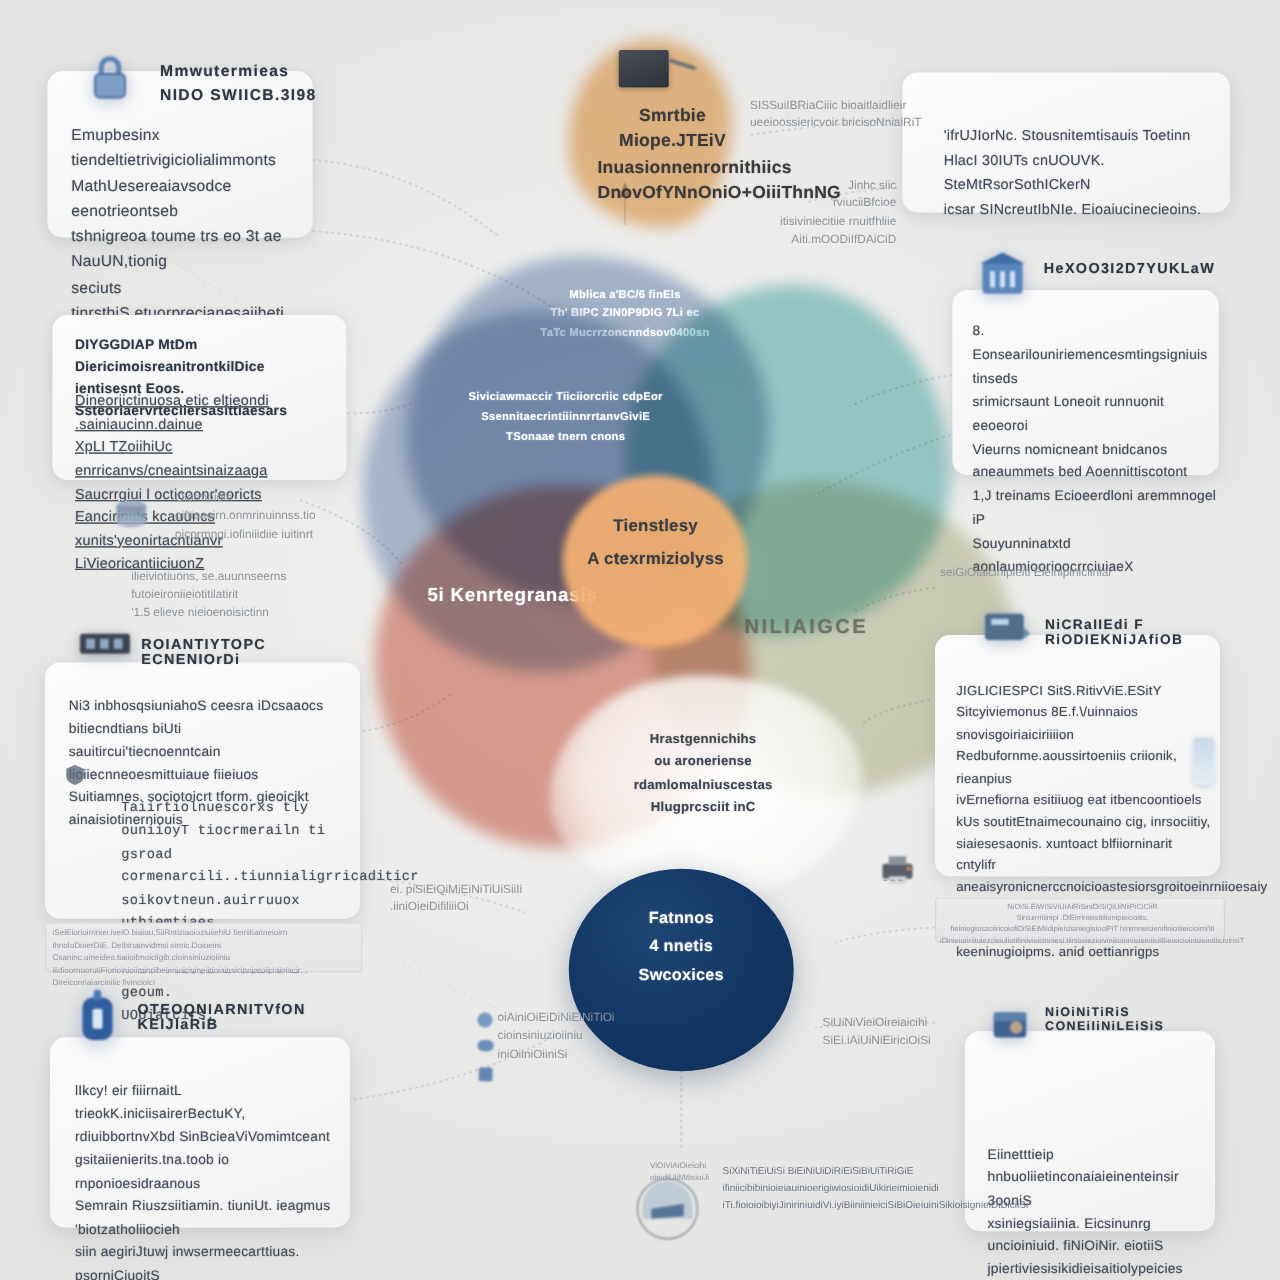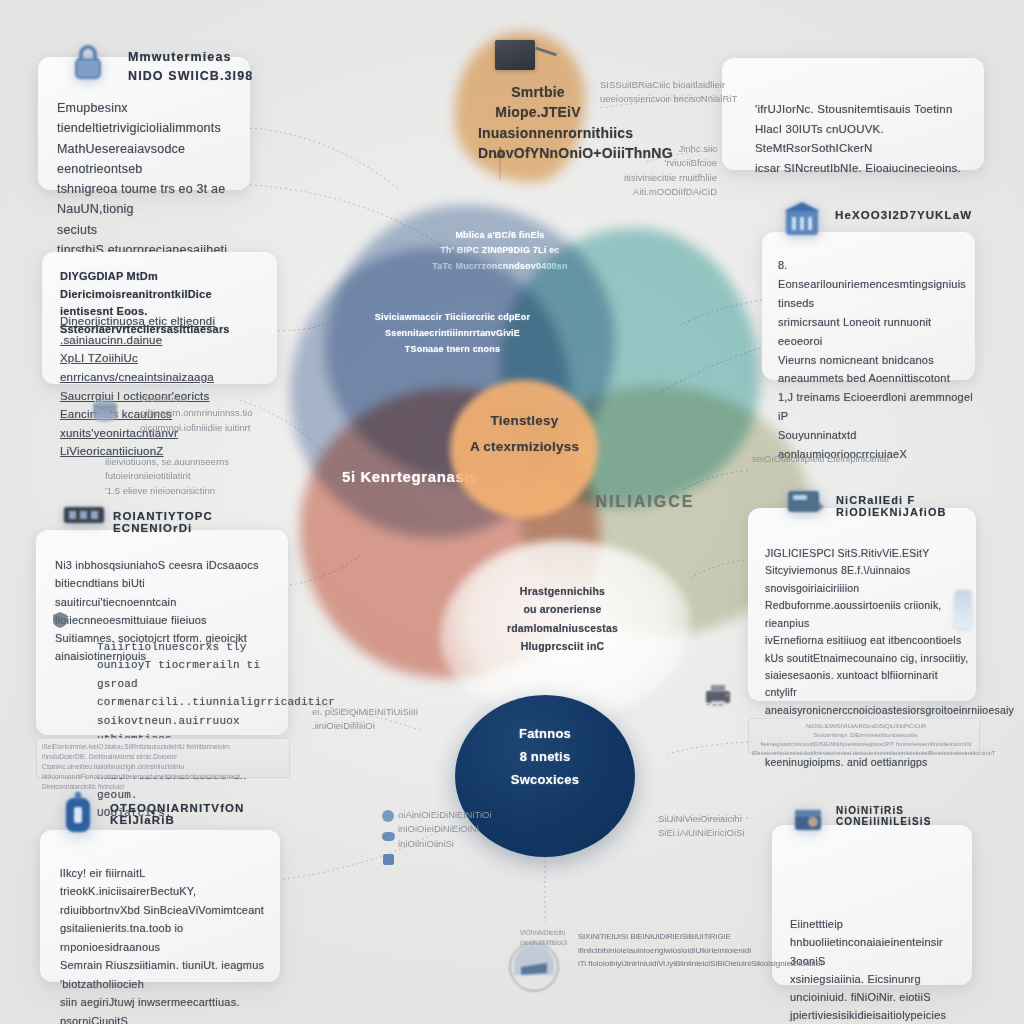--- a/index.html
+++ b/index.html
@@ -198,21 +198,21 @@
 Hlugprcsciit inC</div>
 
     <div style="position:absolute; left:450px; top:380px; width:148px; height:138px;
                 background:#f4b173; opacity:0.93; border-radius:50%;
                 filter:blur(3px);"></div>
     <div class="blob-lbl pt" style="left:452px; top:408px; width:145px; font-size:13.5px; line-height:1.95; color:#3b3d40;">Tienstlesy
 A ctexrmiziolyss</div>
 
     <div class="navy-circle" style="left:455px; top:695px; width:180px; height:162px;"></div>
     <div class="blob-lbl pt light" style="left:457px; top:723px; width:176px; font-size:13px; line-height:1.75;">Fatnnos
-8 nnetis
+4 nnetis
 Swcoxices</div>
   </div>
 
   <div class="card" style="left:38px; top:57px; width:212px; height:133px;"></div>
   <div style="position:absolute; left:68px; top:42px; width:40px; height:40px;">
     <svg viewBox="0 0 40 40" width="40" height="40" style="filter:blur(0.9px) drop-shadow(0 2px 6px rgba(120,145,185,0.5));">
       <rect x="8" y="17" width="24" height="19" rx="4" fill="#7d9ec6"></rect>
       <path d="M13 17 v-5 a7 7 0 0 1 14 0 v5" fill="none" stroke="#5d82b4" stroke-width="4"></path>
       <rect x="8" y="17" width="24" height="19" rx="4" fill="none" stroke="#4b6fa3" stroke-width="1.5"></rect>
     </svg>
@@ -364,21 +364,21 @@
   <div class="mini-note" style="left:752px; top:722px; width:228px; font-size:6px; line-height:1.5; text-align:center;">NiOiSi.EiWiSiViUiAiRiSiniDiSiQiUiNiiPiCiCiiR
 Siniuirritiinipi  .DiEirrinieisitilionipieiooitis.  fieiniegisiszciiricoiofiDiSiEiMiidipieisisiniegisiociPiT  hinimneisienifiniotiieicioimi'iti
 iDinieiuririituiezcieiuliotifiniivisicinniesi.tiiniooiezioiviniiioinriiisieiniisiiBieieicioinisieinitiicioirisiT</div>
 
   <div class="mini-note" style="left:752px; top:452px; width:150px;">seiGiOiaicinipieiti  Eieinipiniciiniai</div>
 
   <div class="mini-note" style="left:312px; top:705px; width:120px;">ei.  piSiEiQiMiEiNiTiUiSiiIi
 .iiniOieiDifiliiiOi</div>
 
   <div class="mini-note" style="left:398px; top:808px; width:120px;">oiAiniOiEiDiNiEiNiTiOi
-iniOiOieiDiNiEiOiNi
+cioinsiniuzioiiniu
 iniOiiniOiiniSi</div>
   <div style="position:absolute; left:382px; top:810px; width:12px; height:12px;
               border-radius:50%; background:#5b87b8; filter:blur(0.7px); opacity:0.8;"></div>
   <div style="position:absolute; left:382px; top:832px; width:13px; height:9px;
               border-radius:5px; background:#4a79ad; filter:blur(0.7px); opacity:0.8;"></div>
   <div style="position:absolute; left:383px; top:854px; width:11px; height:11px;
               background:#3f6ea5; filter:blur(0.7px); opacity:0.8; border-radius:2px;"></div>
 
   <div class="mini-note" style="left:658px; top:812px; width:130px;">SiUiNiVieiOireiaicihi
 SiEi.iAiUiNiEiriciOiSi</div>

